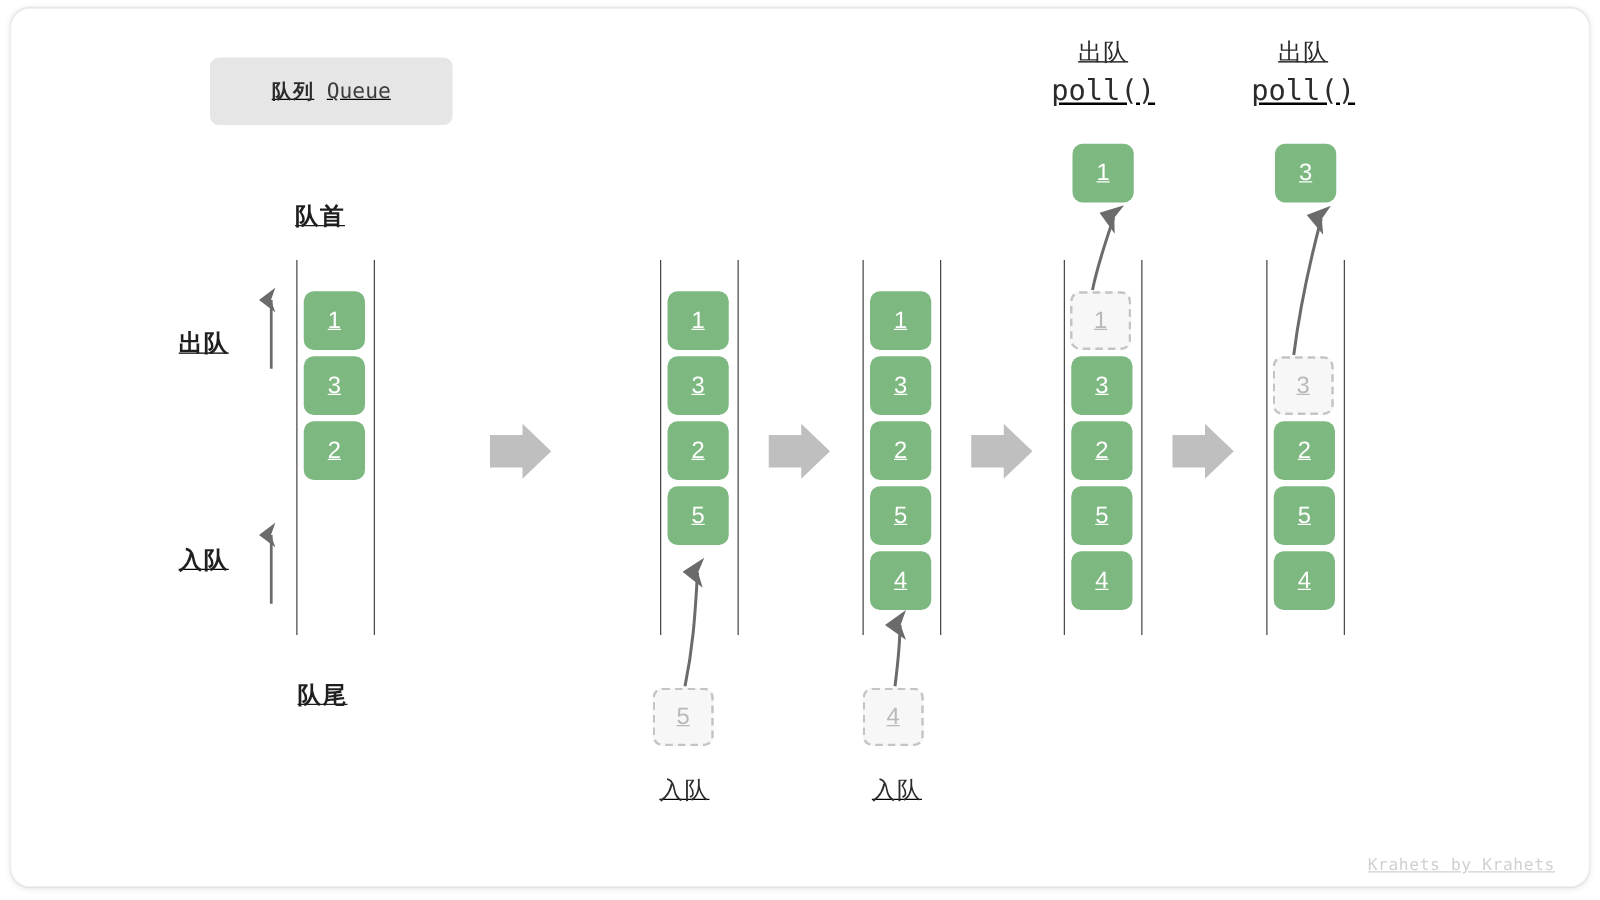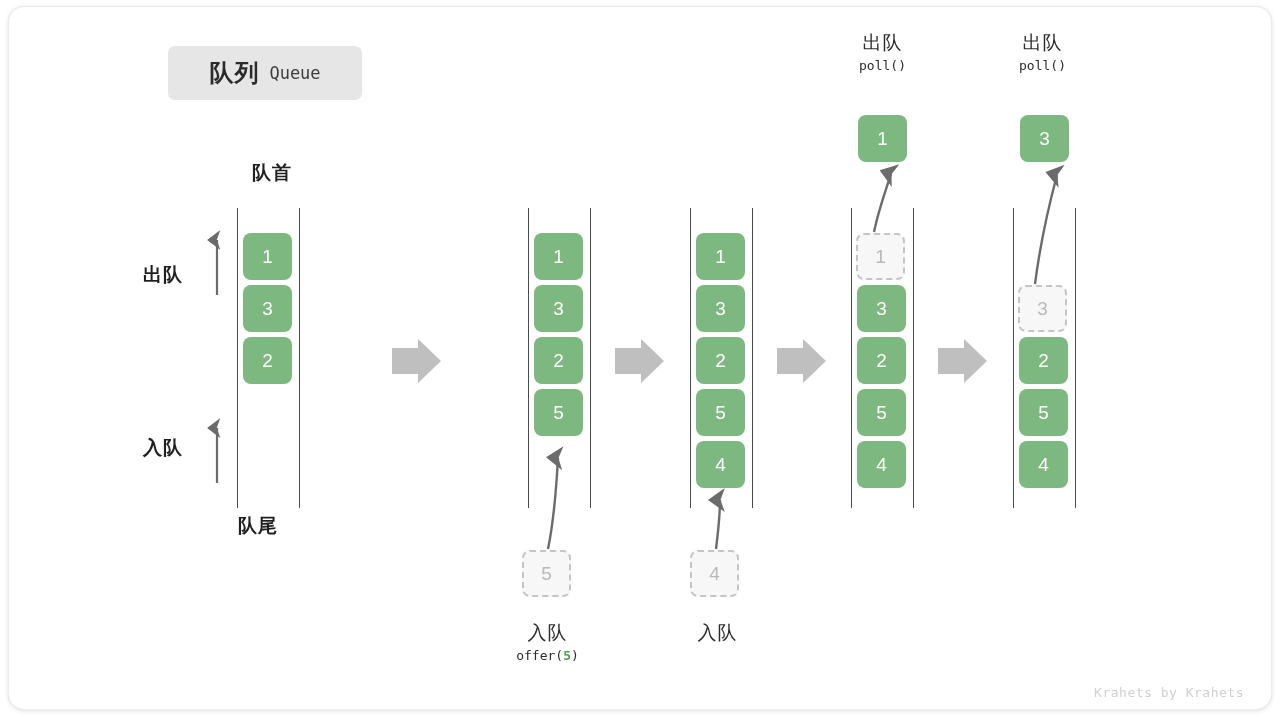--- a/index.html
+++ b/index.html
@@ -20,35 +20,35 @@
     left: 8px;
     top: 6px;
     width: 1264px;
     height: 704px;
     background: #ffffff;
     border-radius: 16px;
     border: 1px solid #ededed;
     box-shadow: 0 1px 5px rgba(0,0,0,0.10), 0 0 1px rgba(0,0,0,0.10);
     box-sizing: border-box;
   }
-  .abs { position: absolute; }
+  .abs { position: absolute; text-decoration: underline; }
 
   
   .title-badge {
     left: 168px; top: 46px;
     width: 194px; height: 54px;
     background: #e6e6e6;
     border-radius: 7px;
     display: flex;
     align-items: center;
     justify-content: center;
     gap: 10px;
   }
   .title-cn {
-    font-size: 24px;
+    font-size: 16px;
     font-weight: bold;
     color: #2b2b2b;
     letter-spacing: 1px;
   }
   .title-en {
     font-family: "DejaVu Sans Mono", "Liberation Mono", monospace;
     font-size: 17px;
     color: #3d3d3d;
   }
 
@@ -106,21 +106,21 @@
     white-space: nowrap;
     line-height: 1.42;
   }
   .op-caption .cn {
     font-size: 19px;
     color: #2b2b2b;
     letter-spacing: 1px;
   }
   .op-caption .code {
     font-family: "DejaVu Sans Mono", "Liberation Mono", monospace;
-    font-size: 13px;
+    font-size: 23px;
     color: #2b2b2b;
   }
   .op-caption .code .num { color: #4f9e52; font-weight: bold; }
 
   
   .watermark {
     right: 36px; bottom: 20px;
     font-family: "DejaVu Sans Mono", "Liberation Mono", monospace;
     font-size: 13px;
     color: #d0d0d0;
@@ -138,22 +138,22 @@
 <body>
 
 <div id="stage">
   <div class="card"></div>
 
   <div class="abs title-badge">
     <span class="title-cn">队列</span>
     <span class="title-en">Queue</span>
   </div>
 
-  <div class="abs hdr-label" style="left:252px; top:160px;">队首</div>
-  <div class="abs hdr-label" style="left:238px; top:513px;">队尾</div>
+  <div class="abs hdr-label" style="left:236px; top:160px;">队首</div>
+  <div class="abs hdr-label" style="left:238px; top:543px;">队尾</div>
 
   <div class="abs rail" style="left:237px; top:208px; height:300px;"></div>
   <div class="abs rail" style="left:299px; top:208px; height:300px;"></div>
 
   <div class="abs side-op" style="left:143px; top:262px;">
     <span class="txt">出队</span>
   </div>
   <div class="abs side-op" style="left:143px; top:435px;">
     <span class="txt">入队</span>
   </div>
@@ -167,21 +167,20 @@
 
   <div class="abs cell" style="left:534px; top:233px;">1</div>
   <div class="abs cell" style="left:534px; top:285px;">3</div>
   <div class="abs cell" style="left:534px; top:337px;">2</div>
   <div class="abs cell" style="left:534px; top:389px;">5</div>
 
   <div class="abs cell ghost" style="left:522px; top:550px;">5</div>
 
   <div class="abs op-caption" style="left:455px; top:620px; width:185px;">
     <div class="cn">入队</div>
-    <div class="code"><span>offer(</span><span class="num">5</span><span>)</span></div>
   </div>
 
   <div class="abs rail" style="left:690px; top:208px; height:300px;"></div>
   <div class="abs rail" style="left:752px; top:208px; height:300px;"></div>
 
   <div class="abs cell" style="left:696px; top:233px;">1</div>
   <div class="abs cell" style="left:696px; top:285px;">3</div>
   <div class="abs cell" style="left:696px; top:337px;">2</div>
   <div class="abs cell" style="left:696px; top:389px;">5</div>
   <div class="abs cell" style="left:696px; top:441px;">4</div>

